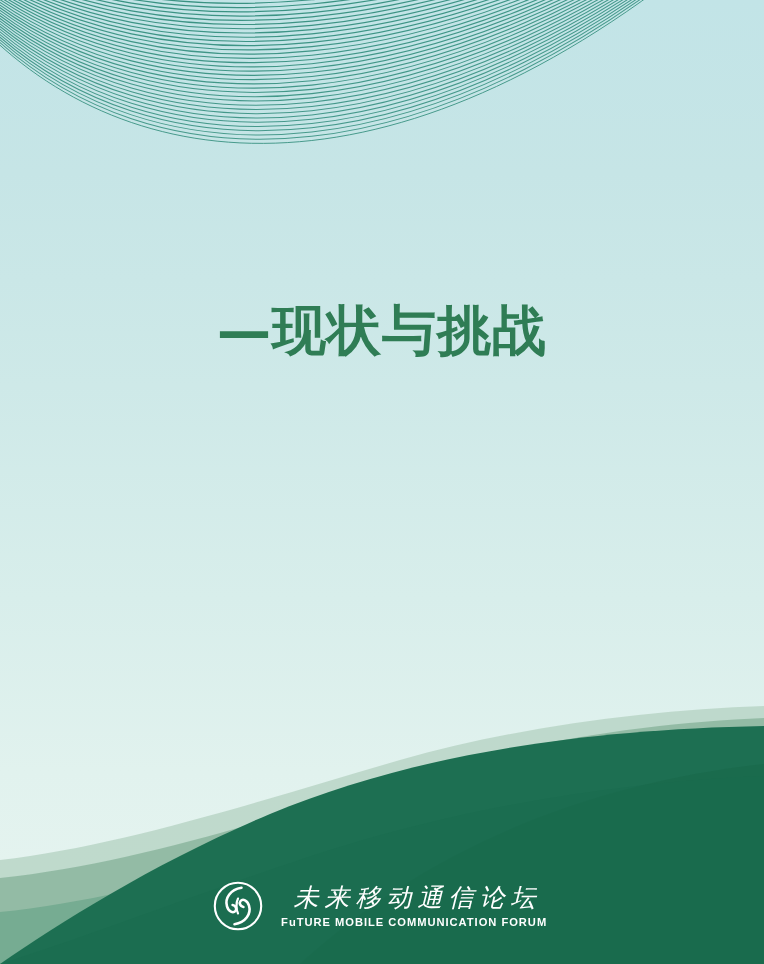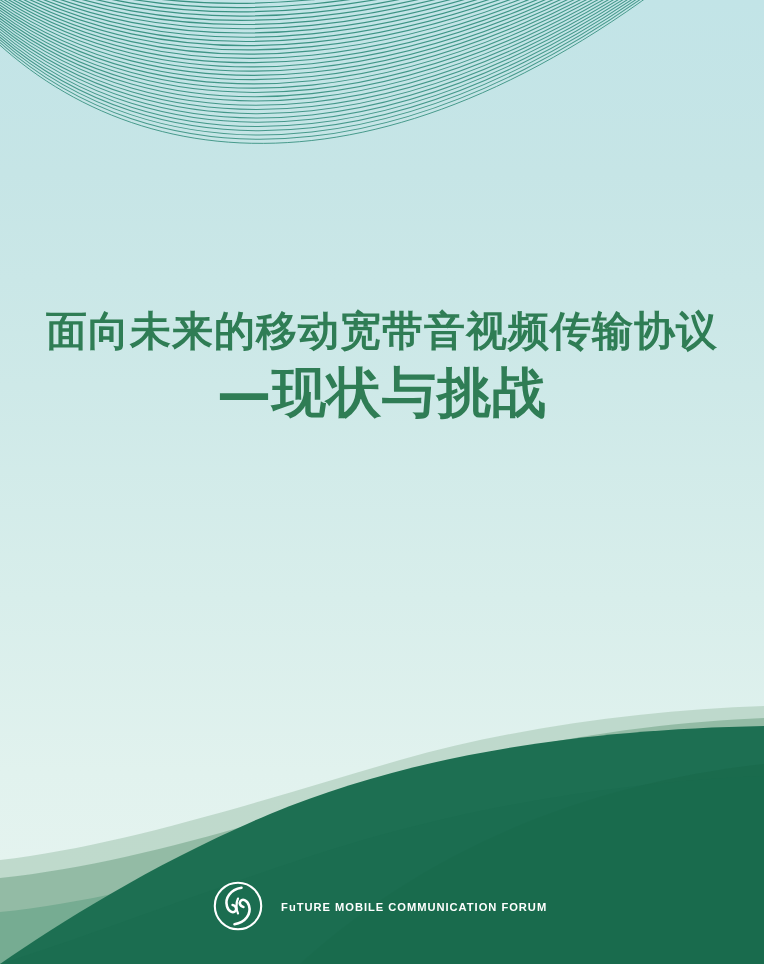--- a/index.html
+++ b/index.html
@@ -143,32 +143,32 @@
     <path d="M0,248 C120,236 250,196 400,148 C525,108 655,84 764,78 L764,300 L0,300 Z" fill="#74ab90" opacity="0.95"></path>
 
     <path d="M0,300 C60,258 160,196 270,150 C400,96 560,66 764,62 L764,300 Z" fill="#1d6f52"></path>
 
     <path d="M300,300 C420,190 580,120 764,100 L764,300 Z" fill="#17623f" opacity="0.28"></path>
 
     <path d="M0,300 C90,272 200,228 330,186 C470,142 620,118 764,112 L764,300 Z" fill="#1a6b4e" opacity="0.55"></path>
   </svg>
 
   <div id="title-block">
-    <div class="title-line l1">面向未来的移动宽带音视频传输协议</div>
     <div class="title-line l2">—现状与挑战</div>
   </div>
 
   <div id="logo-lockup">
 
     <svg id="logo-mark" viewBox="0 0 52 52" aria-hidden="true">
       <circle cx="26" cy="26" r="23.2" fill="none" stroke="#ffffff" stroke-width="2.1"></circle>
       <path d="M29.5 7.8 C18.2 9.6 12.6 18.4 15.0 26.4 C16.6 31.8 21.2 33.6 23.4 31.0 C25.3 28.8 23.6 25.4 20.6 25.0" fill="none" stroke="#ffffff" stroke-width="2.6" stroke-linecap="round"></path>
       <path d="M22.5 44.2 C33.8 42.4 39.4 33.6 37.0 25.6 C35.4 20.2 30.8 18.4 28.6 21.0 C26.7 23.2 28.4 26.6 31.4 27.0" fill="none" stroke="#ffffff" stroke-width="2.6" stroke-linecap="round"></path>
       <path d="M26.0 18.6 C24.0 22.6 24.0 29.4 26.0 33.4" fill="none" stroke="#ffffff" stroke-width="2.2" stroke-linecap="round"></path>
     </svg>
 
     <div id="logo-words">
+      <div id="logo-cn">未来移动通信论坛</div>
       <div id="logo-en">FuTURE MOBILE COMMUNICATION FORUM</div>
     </div>
 
   </div>
 
 </div>
 
 </body></html>

